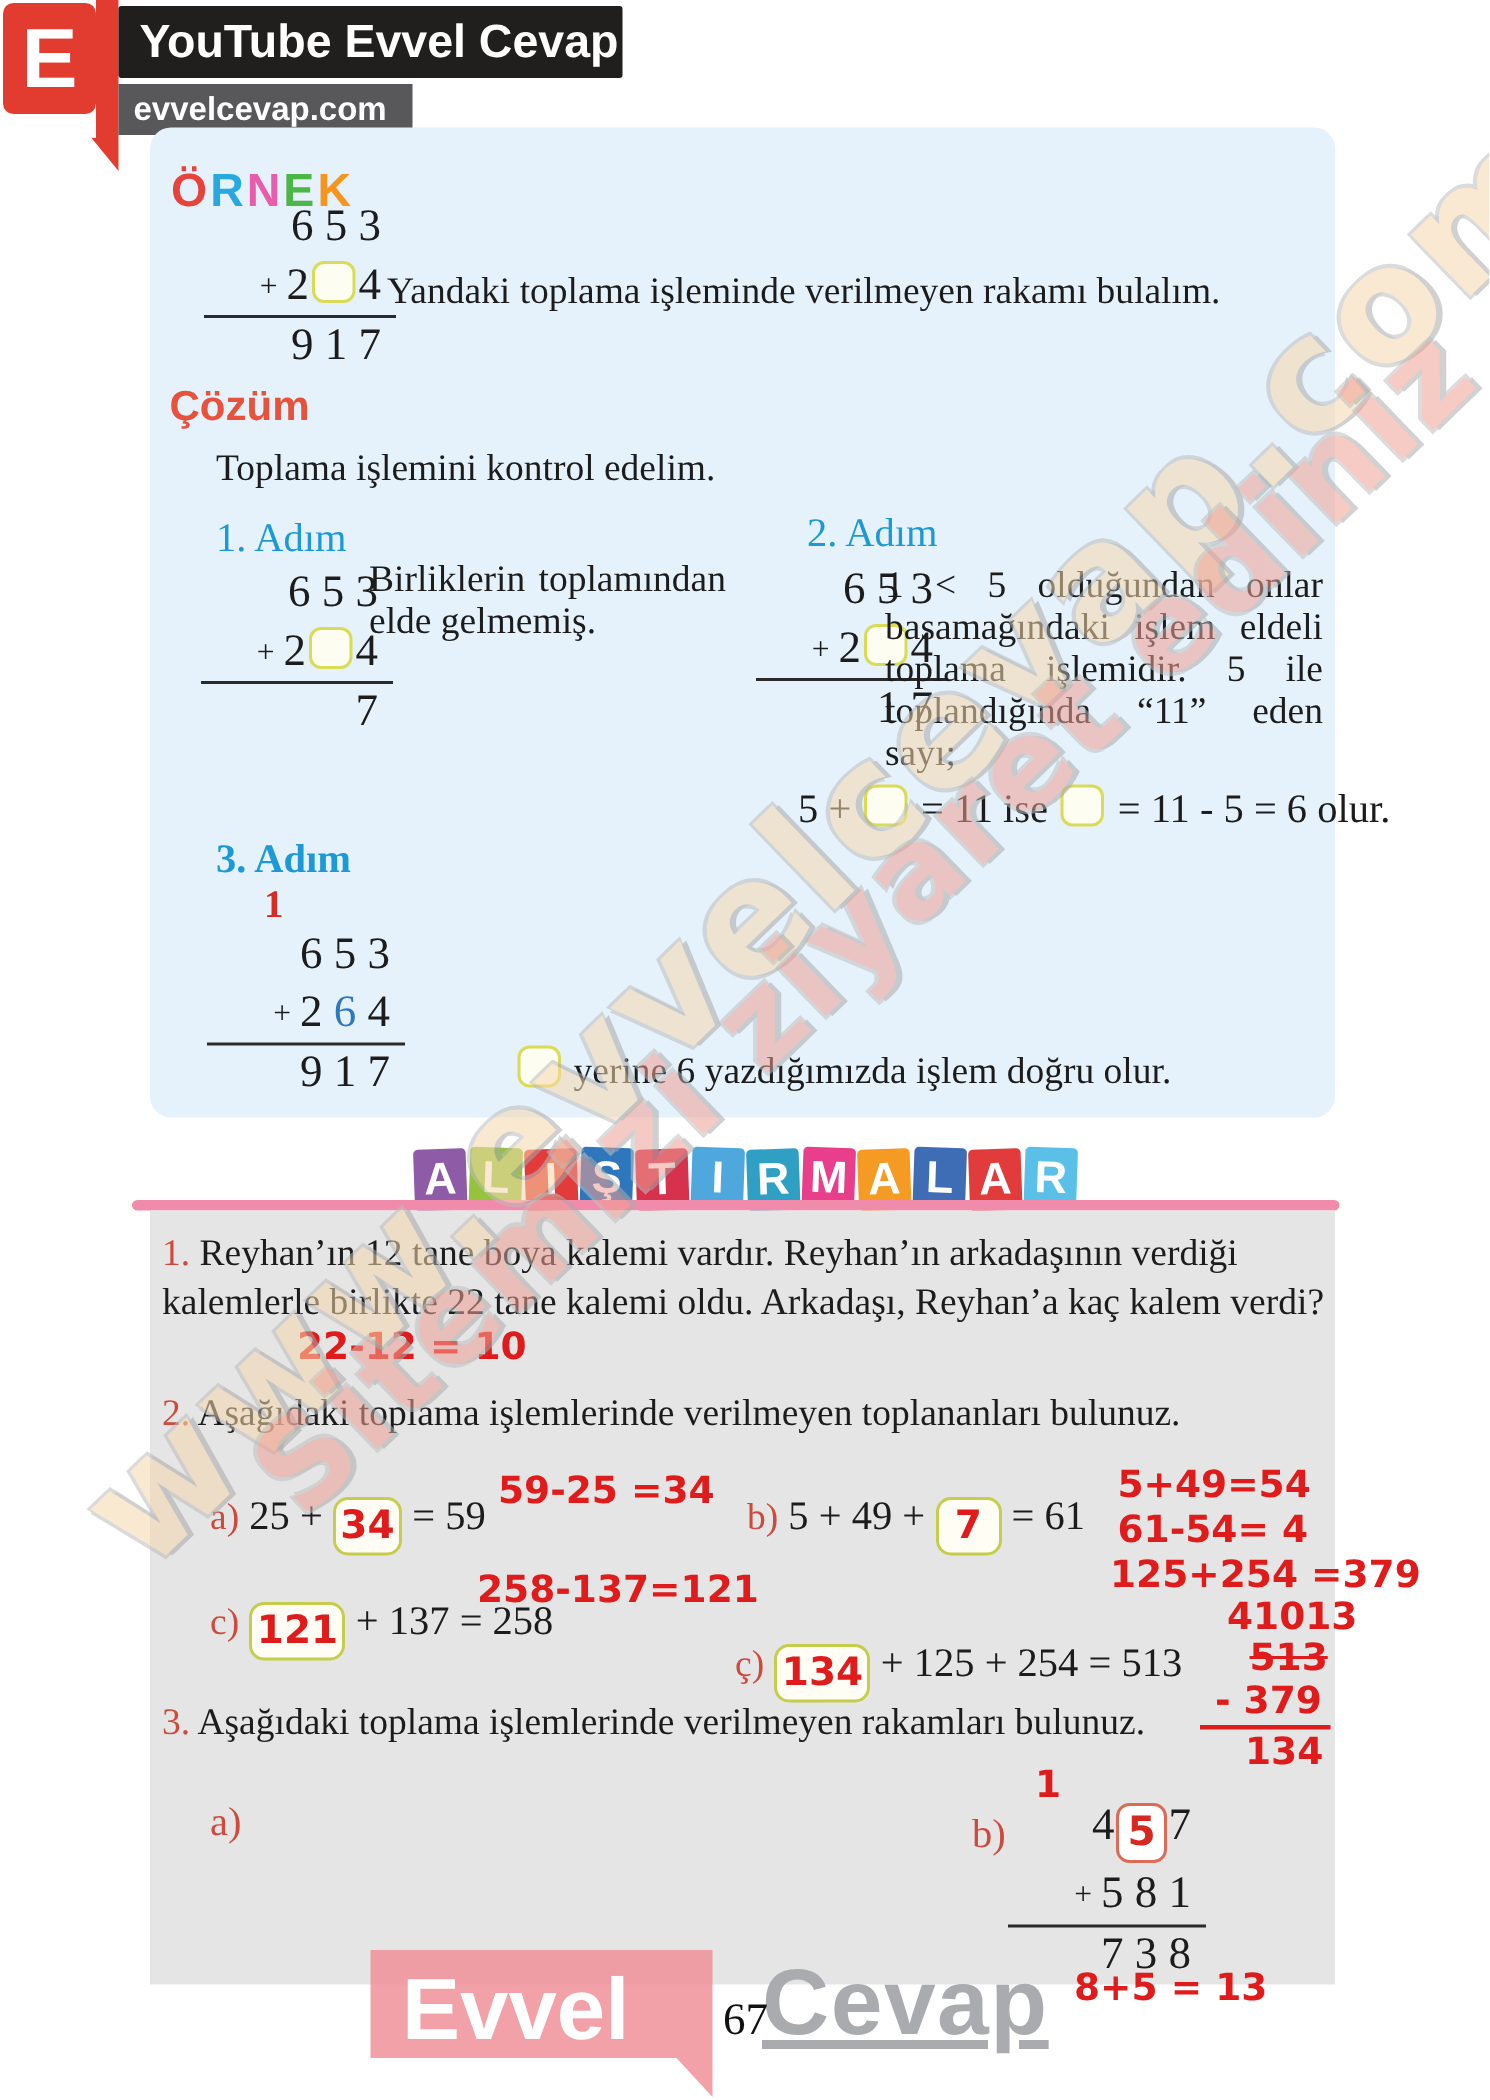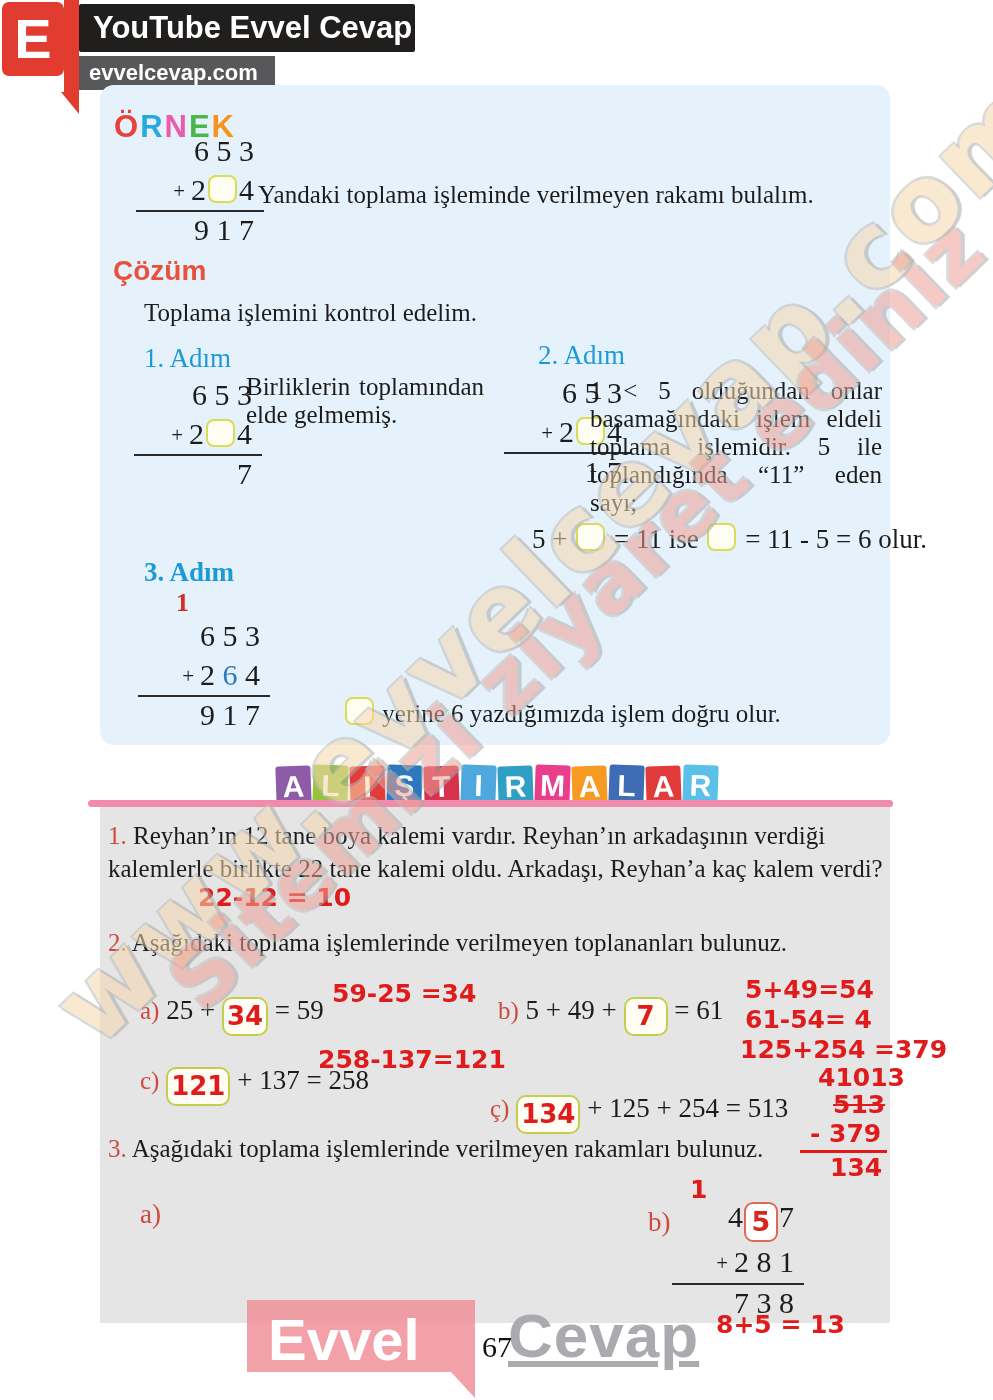--- a/index.html
+++ b/index.html
@@ -163,21 +163,21 @@
       <span class="itemnum">3.</span>
       <span>Aşağıdaki toplama işlemlerinde verilmeyen rakamları bulunuz.</span>
     </div>
 
     <div class="abs itemnum" style="left:40px;top:392px;font-size:27px;">a)</div>
 
     <div class="abs hand" style="left:590px;top:368px;">1</div>
     <div class="abs itemnum" style="left:548px;top:400px;font-size:27px;">b)</div>
     <div class="abs colmath" style="left:572px;top:392px;width:132px;">
       <div class="r"><span>4</span><span class="rdbox">5</span><span>7</span></div>
-      <div class="r"><span class="plus">+</span><span>2 8 1</span></div>
+      <div class="r"><span class="plus">+</span><span>5 8 1</span></div>
       <div class="r res">7 3 8</div>
     </div>
   </div>
 
   <div class="abs hand" style="left:716px;top:1310px;z-index:30;">8+5 = 13</div>
 
   <div class="abs foot-bubble" style="left:247px;top:1300px;width:228px;height:72px;z-index:20;"></div>
   <div class="abs foot-tail" style="left:451px;top:1372px;z-index:20;"></div>
   <div class="abs foot-evvel" style="left:268px;top:1306px;z-index:21;">Evvel</div>
   <div class="abs foot-page" style="left:482px;top:1330px;z-index:21;">67</div>

